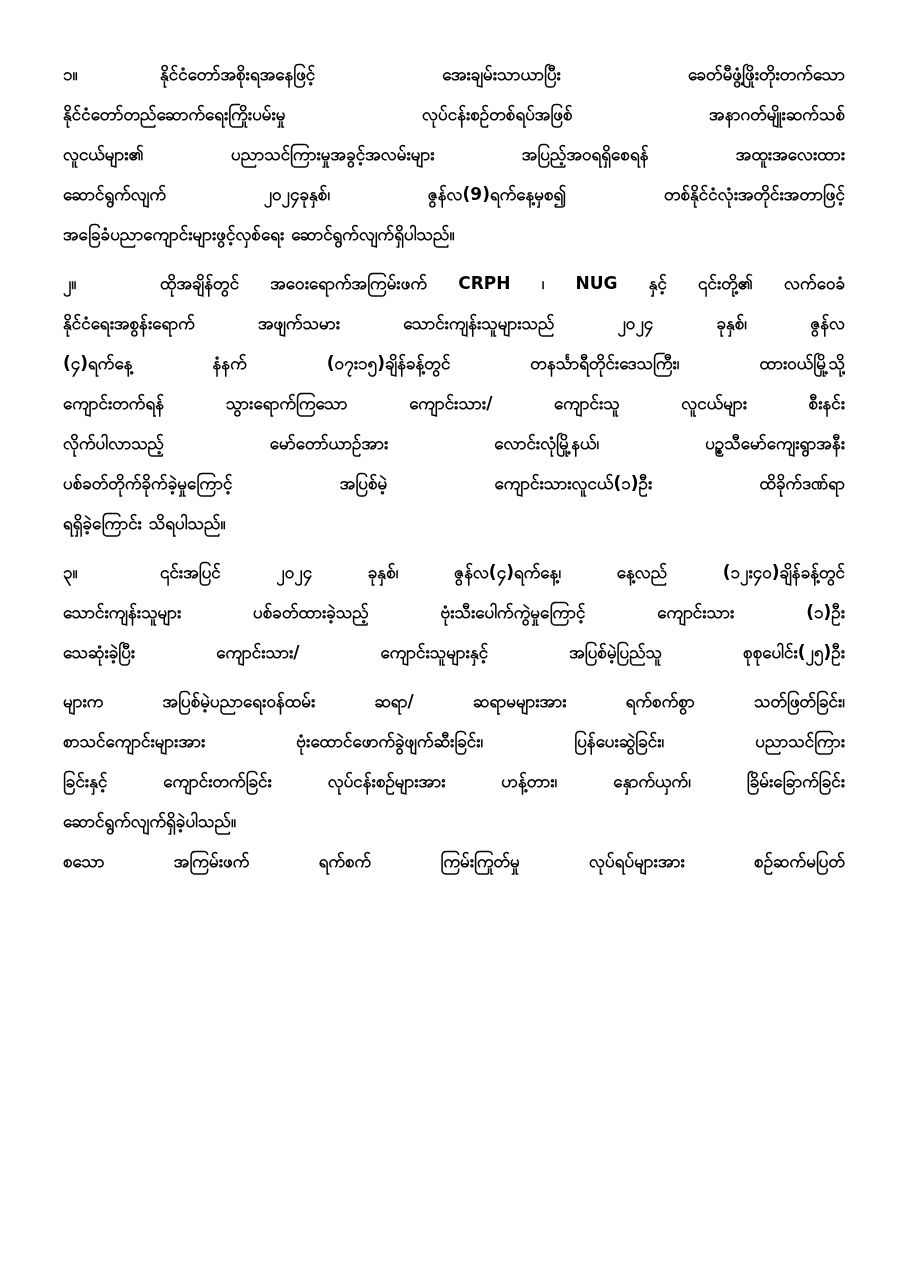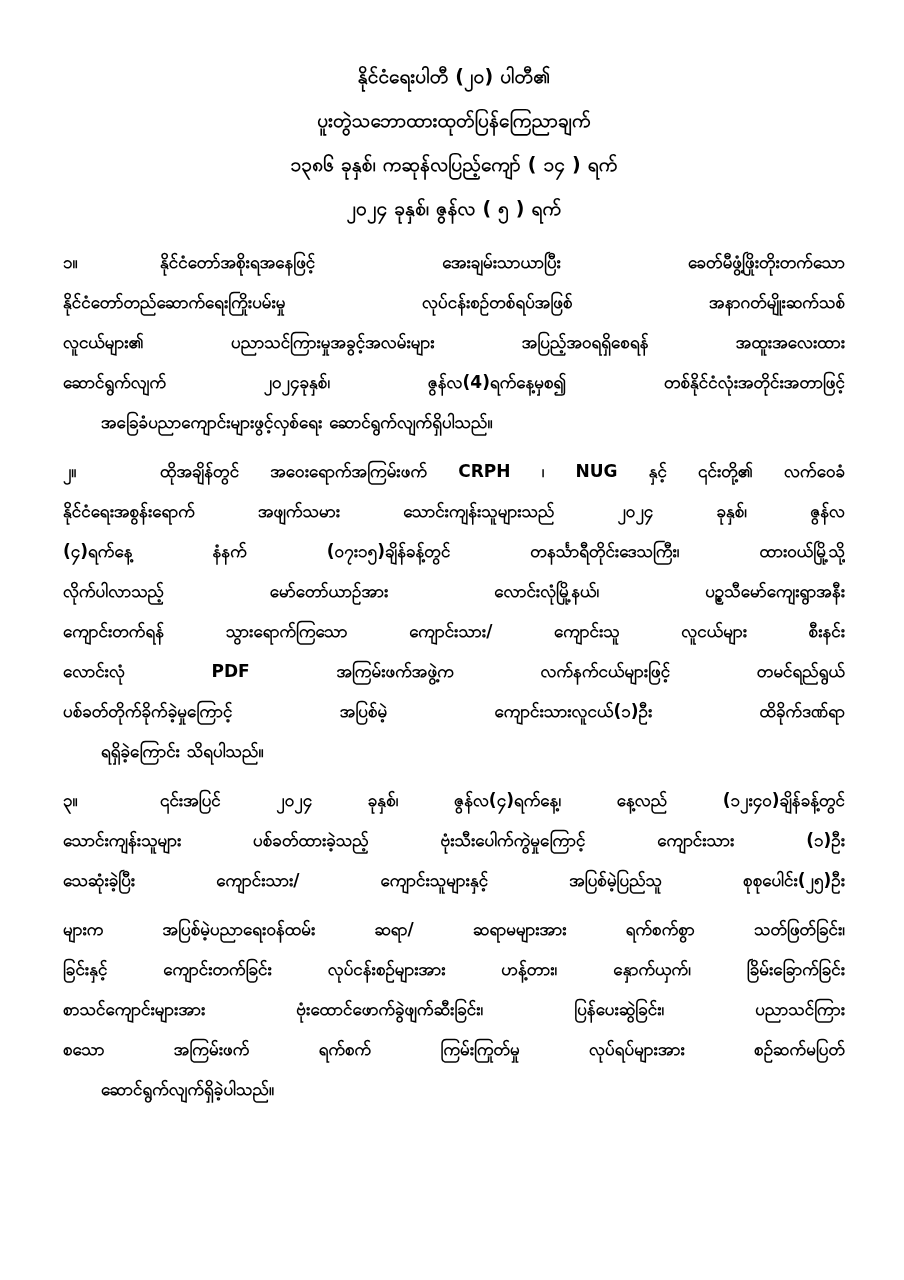--- a/index.html
+++ b/index.html
@@ -43,61 +43,53 @@
     font-weight: 700;
     line-height: 40px;
     height: 40px;
     overflow: hidden;
     text-align: justify;
     text-align-last: justify;
     word-spacing: 1px;
   }
   .line.last {
     text-align-last: left;
-    margin-left: 38px;
   }
   .para-num {
     display: inline-block;
     width: 97px;
   }
 </style>
 </head>
 <body>
 
 <div class="page" style="background: rgb(255, 255, 255); color: rgb(0, 0, 0);">
-  <header class="doc-title">
-      <div class="title-line">နိုင်ငံရေးပါတီ (၂၀) ပါတီ၏</div>
-      <div class="title-line">ပူးတွဲသဘောထားထုတ်ပြန်ကြေညာချက်</div>
-      <div class="title-line">၁၃၈၆ ခုနှစ်၊ ကဆုန်လပြည့်ကျော် ( ၁၄ ) ရက်</div>
-      <div class="title-line">၂၀၂၄ ခုနှစ်၊ ဇွန်လ ( ၅ ) ရက်</div>
-    </header>
   <main class="doc-body">
       <div class="para">
         <div class="line"><span class="para-num">၁။</span><span>နိုင်ငံတော်အစိုးရအနေဖြင့် အေးချမ်းသာယာပြီး ခေတ်မီဖွံ့ဖြိုးတိုးတက်သော</span></div>
         <div class="line">နိုင်ငံတော်တည်ဆောက်ရေးကြိုးပမ်းမှု လုပ်ငန်းစဉ်တစ်ရပ်အဖြစ် အနာဂတ်မျိုးဆက်သစ်</div>
         <div class="line">လူငယ်များ၏ ပညာသင်ကြားမှုအခွင့်အလမ်းများ အပြည့်အဝရရှိစေရန် အထူးအလေးထား</div>
-        <div class="line">ဆောင်ရွက်လျက် ၂၀၂၄ခုနှစ်၊ ဇွန်လ(4)ရက်နေ့မှစ၍ တစ်နိုင်ငံလုံးအတိုင်းအတာဖြင့်</div>
+        <div class="line">ဆောင်ရွက်လျက် ၂၀၂၄ခုနှစ်၊ ဇွန်လ(9)ရက်နေ့မှစ၍ တစ်နိုင်ငံလုံးအတိုင်းအတာဖြင့်</div>
         <div class="line last">အခြေခံပညာကျောင်းများဖွင့်လှစ်ရေး ဆောင်ရွက်လျက်ရှိပါသည်။</div>
       </div>
       <div class="para">
         <div class="line"><span class="para-num">၂။</span><span>ထိုအချိန်တွင် အဝေးရောက်အကြမ်းဖက် CRPH ၊ NUG နှင့် ၎င်းတို့၏ လက်ဝေခံ</span></div>
         <div class="line">နိုင်ငံရေးအစွန်းရောက် အဖျက်သမား သောင်းကျန်းသူများသည် ၂၀၂၄ ခုနှစ်၊ ဇွန်လ</div>
         <div class="line">(၄)ရက်နေ့ နံနက် (၀၇း၁၅)ချိန်ခန့်တွင် တနင်္သာရီတိုင်းဒေသကြီး၊ ထားဝယ်မြို့သို့</div>
+        <div class="line">ကျောင်းတက်ရန် သွားရောက်ကြသော ကျောင်းသား/ ကျောင်းသူ လူငယ်များ စီးနင်း</div>
         <div class="line">လိုက်ပါလာသည့် မော်တော်ယာဉ်အား လောင်းလုံမြို့နယ်၊ ပဉ္စသီမော်ကျေးရွာအနီး</div>
-        <div class="line">ကျောင်းတက်ရန် သွားရောက်ကြသော ကျောင်းသား/ ကျောင်းသူ လူငယ်များ စီးနင်း</div>
-        <div class="line">လောင်းလုံ PDF အကြမ်းဖက်အဖွဲ့က လက်နက်ငယ်များဖြင့် တမင်ရည်ရွယ်</div>
         <div class="line">ပစ်ခတ်တိုက်ခိုက်ခဲ့မှုကြောင့် အပြစ်မဲ့ ကျောင်းသားလူငယ်(၁)ဦး ထိခိုက်ဒဏ်ရာ</div>
         <div class="line last">ရရှိခဲ့ကြောင်း သိရပါသည်။</div>
       </div>
       <div class="para">
         <div class="line"><span class="para-num">၃။</span><span>၎င်းအပြင် ၂၀၂၄ ခုနှစ်၊ ဇွန်လ(၄)ရက်နေ့၊ နေ့လည် (၁၂း၄၀)ချိန်ခန့်တွင်</span></div>
         <div class="line">သောင်းကျန်းသူများ ပစ်ခတ်ထားခဲ့သည့် ဗုံးသီးပေါက်ကွဲမှုကြောင့် ကျောင်းသား (၁)ဦး</div>
         <div class="line">သေဆုံးခဲ့ပြီး ကျောင်းသား/ ကျောင်းသူများနှင့် အပြစ်မဲ့ပြည်သူ စုစုပေါင်း(၂၅)ဦး</div>
       </div>
       <div class="para">
         <div class="line">များက အပြစ်မဲ့ပညာရေးဝန်ထမ်း ဆရာ/ ဆရာမများအား ရက်စက်စွာ သတ်ဖြတ်ခြင်း၊</div>
+        <div class="line">စာသင်ကျောင်းများအား ဗုံးထောင်ဖောက်ခွဲဖျက်ဆီးခြင်း၊ ပြန်ပေးဆွဲခြင်း၊ ပညာသင်ကြား</div>
         <div class="line">ခြင်းနှင့် ကျောင်းတက်ခြင်း လုပ်ငန်းစဉ်များအား ဟန့်တား၊ နှောက်ယှက်၊ ခြိမ်းခြောက်ခြင်း</div>
-        <div class="line">စာသင်ကျောင်းများအား ဗုံးထောင်ဖောက်ခွဲဖျက်ဆီးခြင်း၊ ပြန်ပေးဆွဲခြင်း၊ ပညာသင်ကြား</div>
+        <div class="line last">ဆောင်ရွက်လျက်ရှိခဲ့ပါသည်။</div>
         <div class="line">စသော အကြမ်းဖက် ရက်စက် ကြမ်းကြုတ်မှု လုပ်ရပ်များအား စဉ်ဆက်မပြတ်</div>
-        <div class="line last">ဆောင်ရွက်လျက်ရှိခဲ့ပါသည်။</div>
       </div>
     </main>
 </div>
 
 </body></html>

